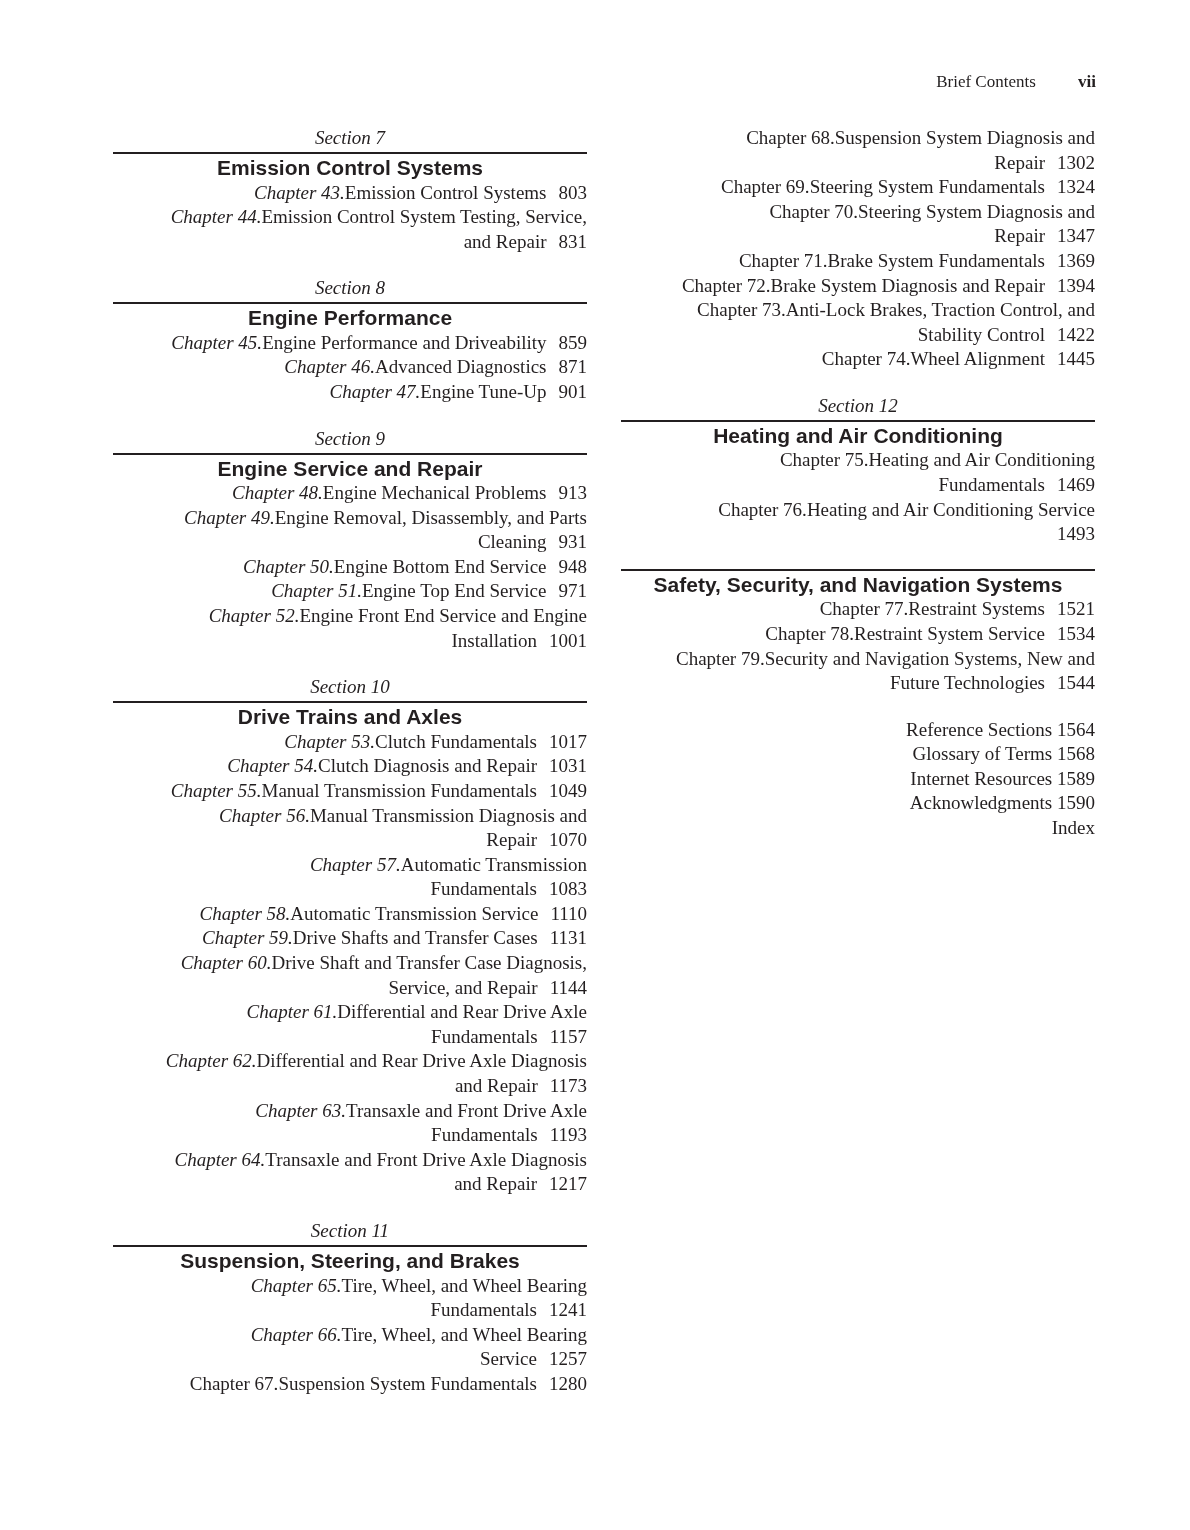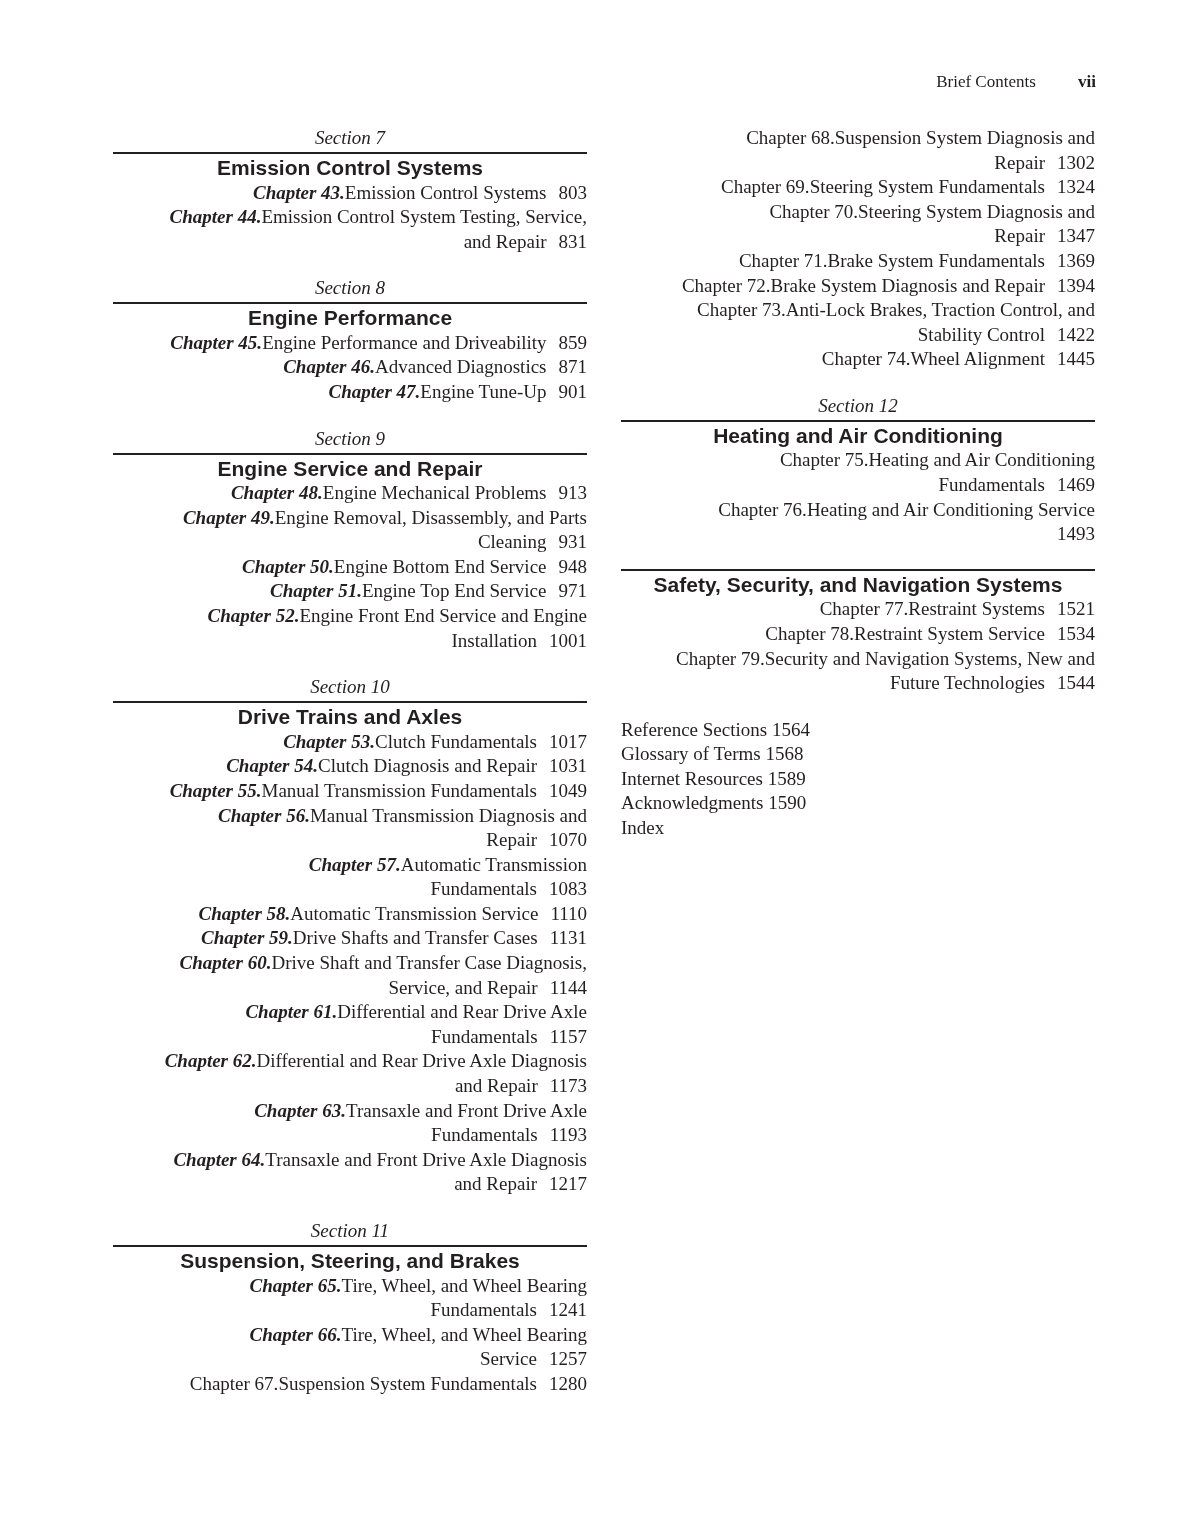--- a/index.html
+++ b/index.html
@@ -12,26 +12,26 @@
     .col-left { left: 113px; }
     .col-right { left: 621px; }
     .section { margin-bottom: 22px; }
     .section-label { text-align: center; font-style: italic; font-size: 19px; line-height: 24px; height: 26px; }
     .section-rule { border-top: 2px solid #231f20; margin: 0 0 2px 0; }
     .section-title { text-align: center; font-family: "Liberation Sans", "DejaVu Sans", sans-serif;
                      font-weight: bold; font-size: 21px; line-height: 24.5px; }
     .entry { font-size: 19px; line-height: 24.6px; text-align: right; }
     .entry-line { white-space: nowrap; position: relative; }
     .entry .ch { display: inline-block; width: 107px; }
-    .entry .ch.italic { font-style: italic; font-weight: bold; }
+    .entry .ch.italic { font-style: italic; }
     .entry .ch.plain { width: 108px; }
     .entry .cont { padding-left: 130px; font-family: Liberation Serif, serif; }
     .col-right .entry .cont { padding-left: 131px; }
     .pg { margin-left: 12px; }
-    .backmatter { margin-top: 17px; }
+    .backmatter { margin-top: 17px; text-align: right; }
     .bm-item { font-size: 19px; line-height: 24.6px; }
   </style>
 </head>
 <body>
 
 <div class="running-head">
   <span class="rh-title">Brief Contents</span>
   <span class="rh-page">vii</span>
 </div>
 

